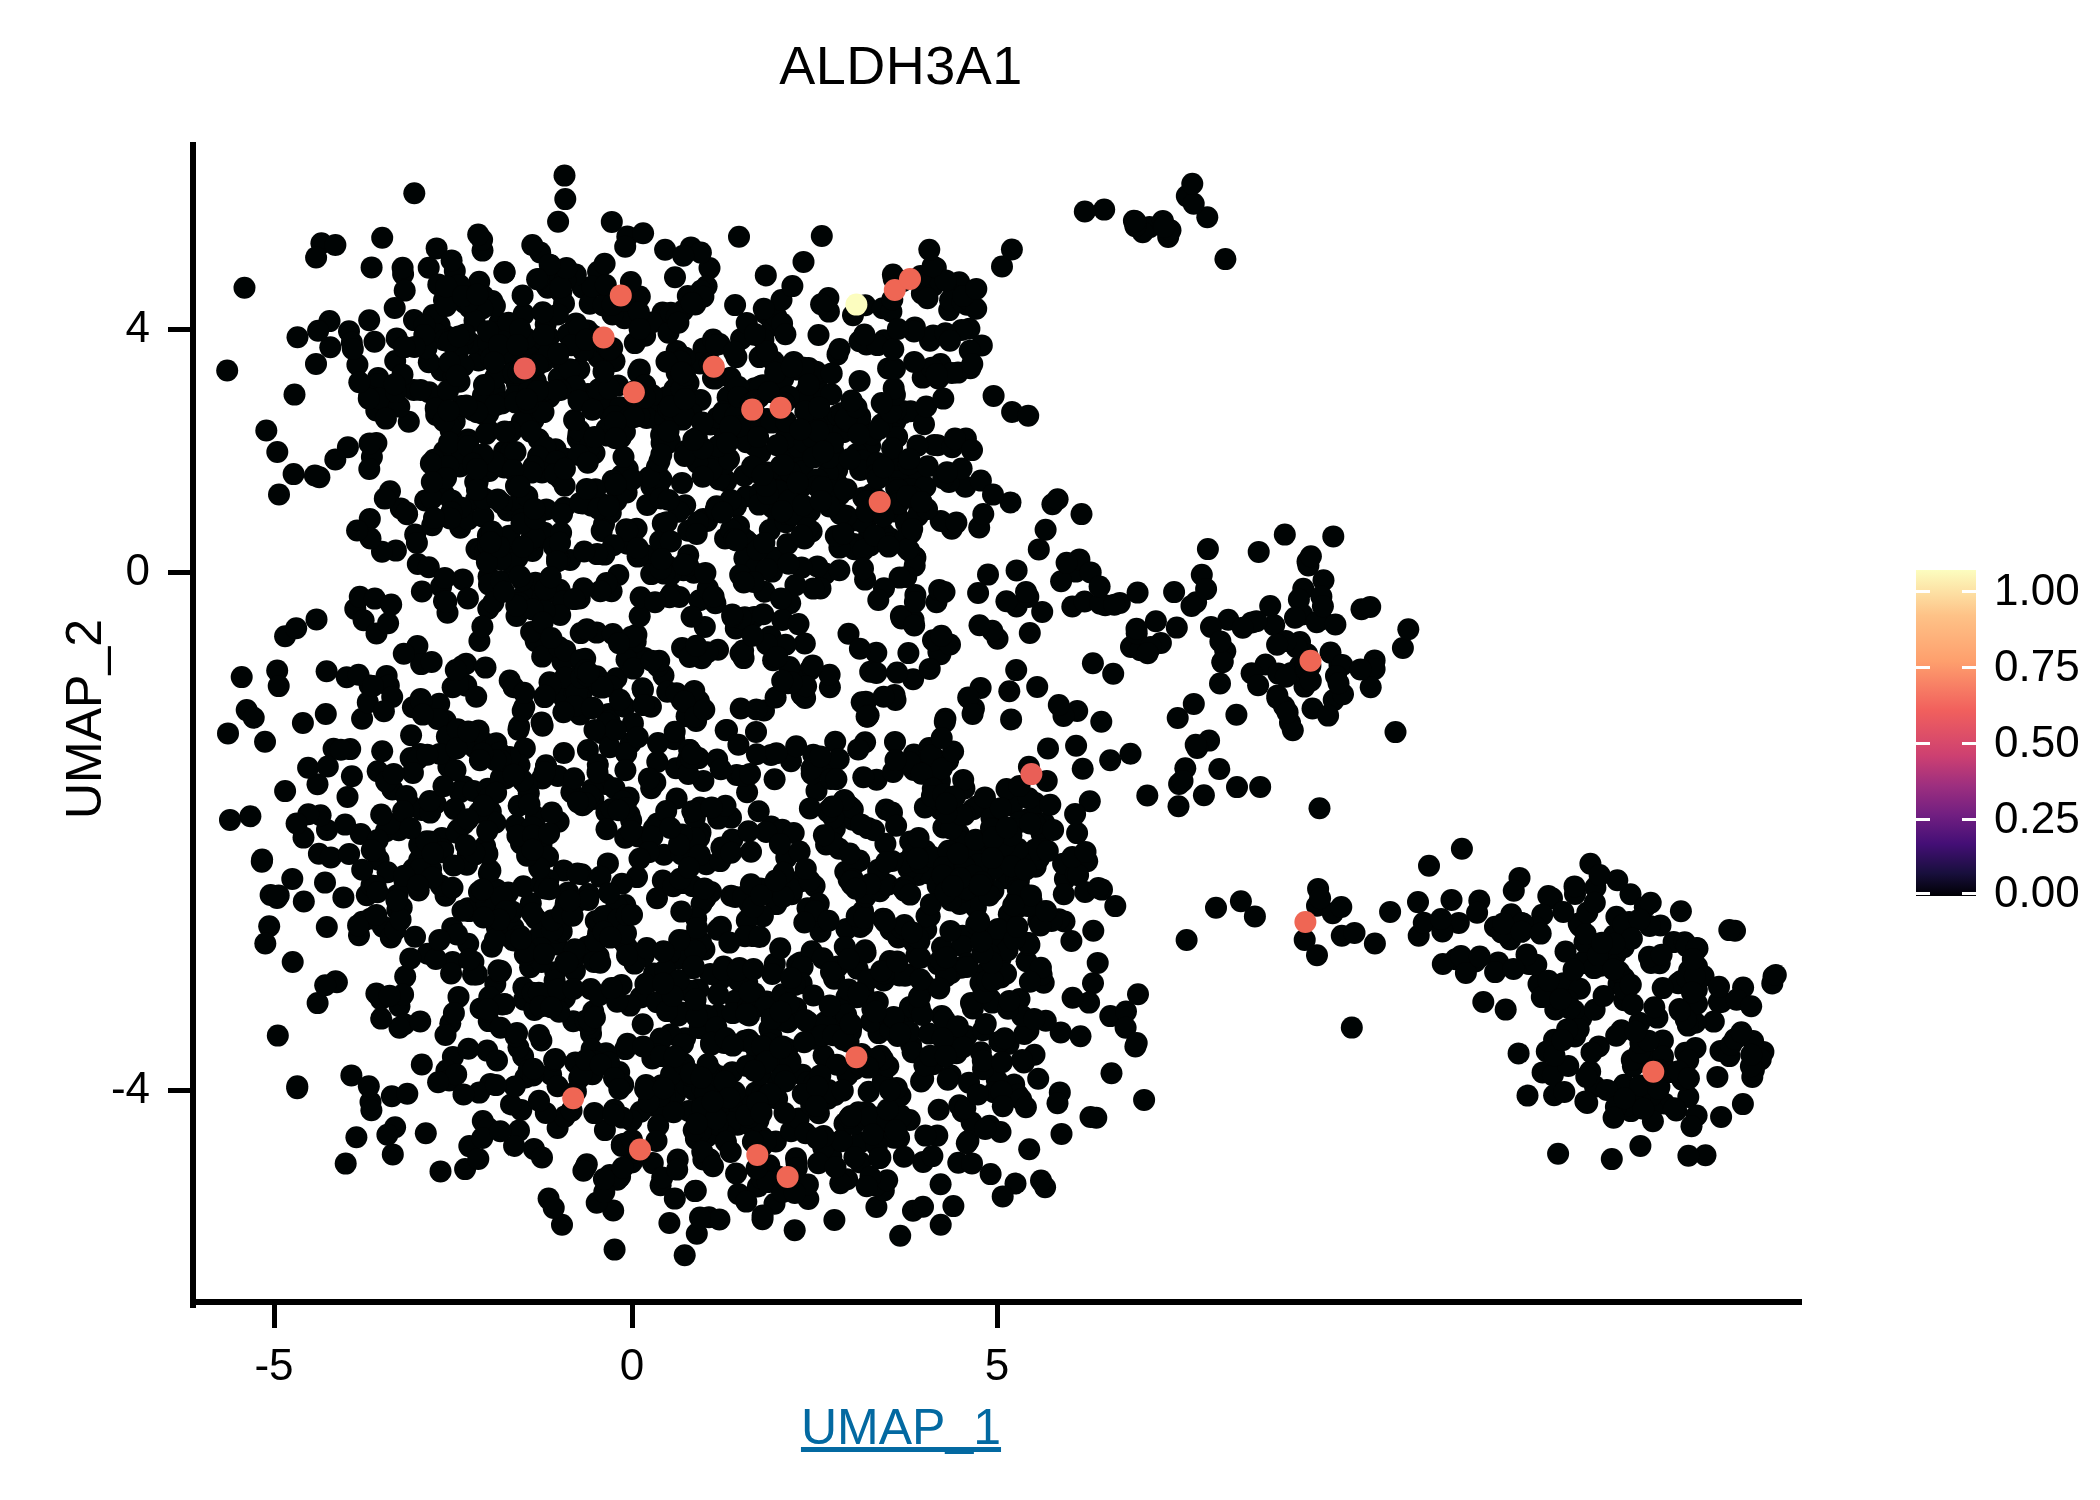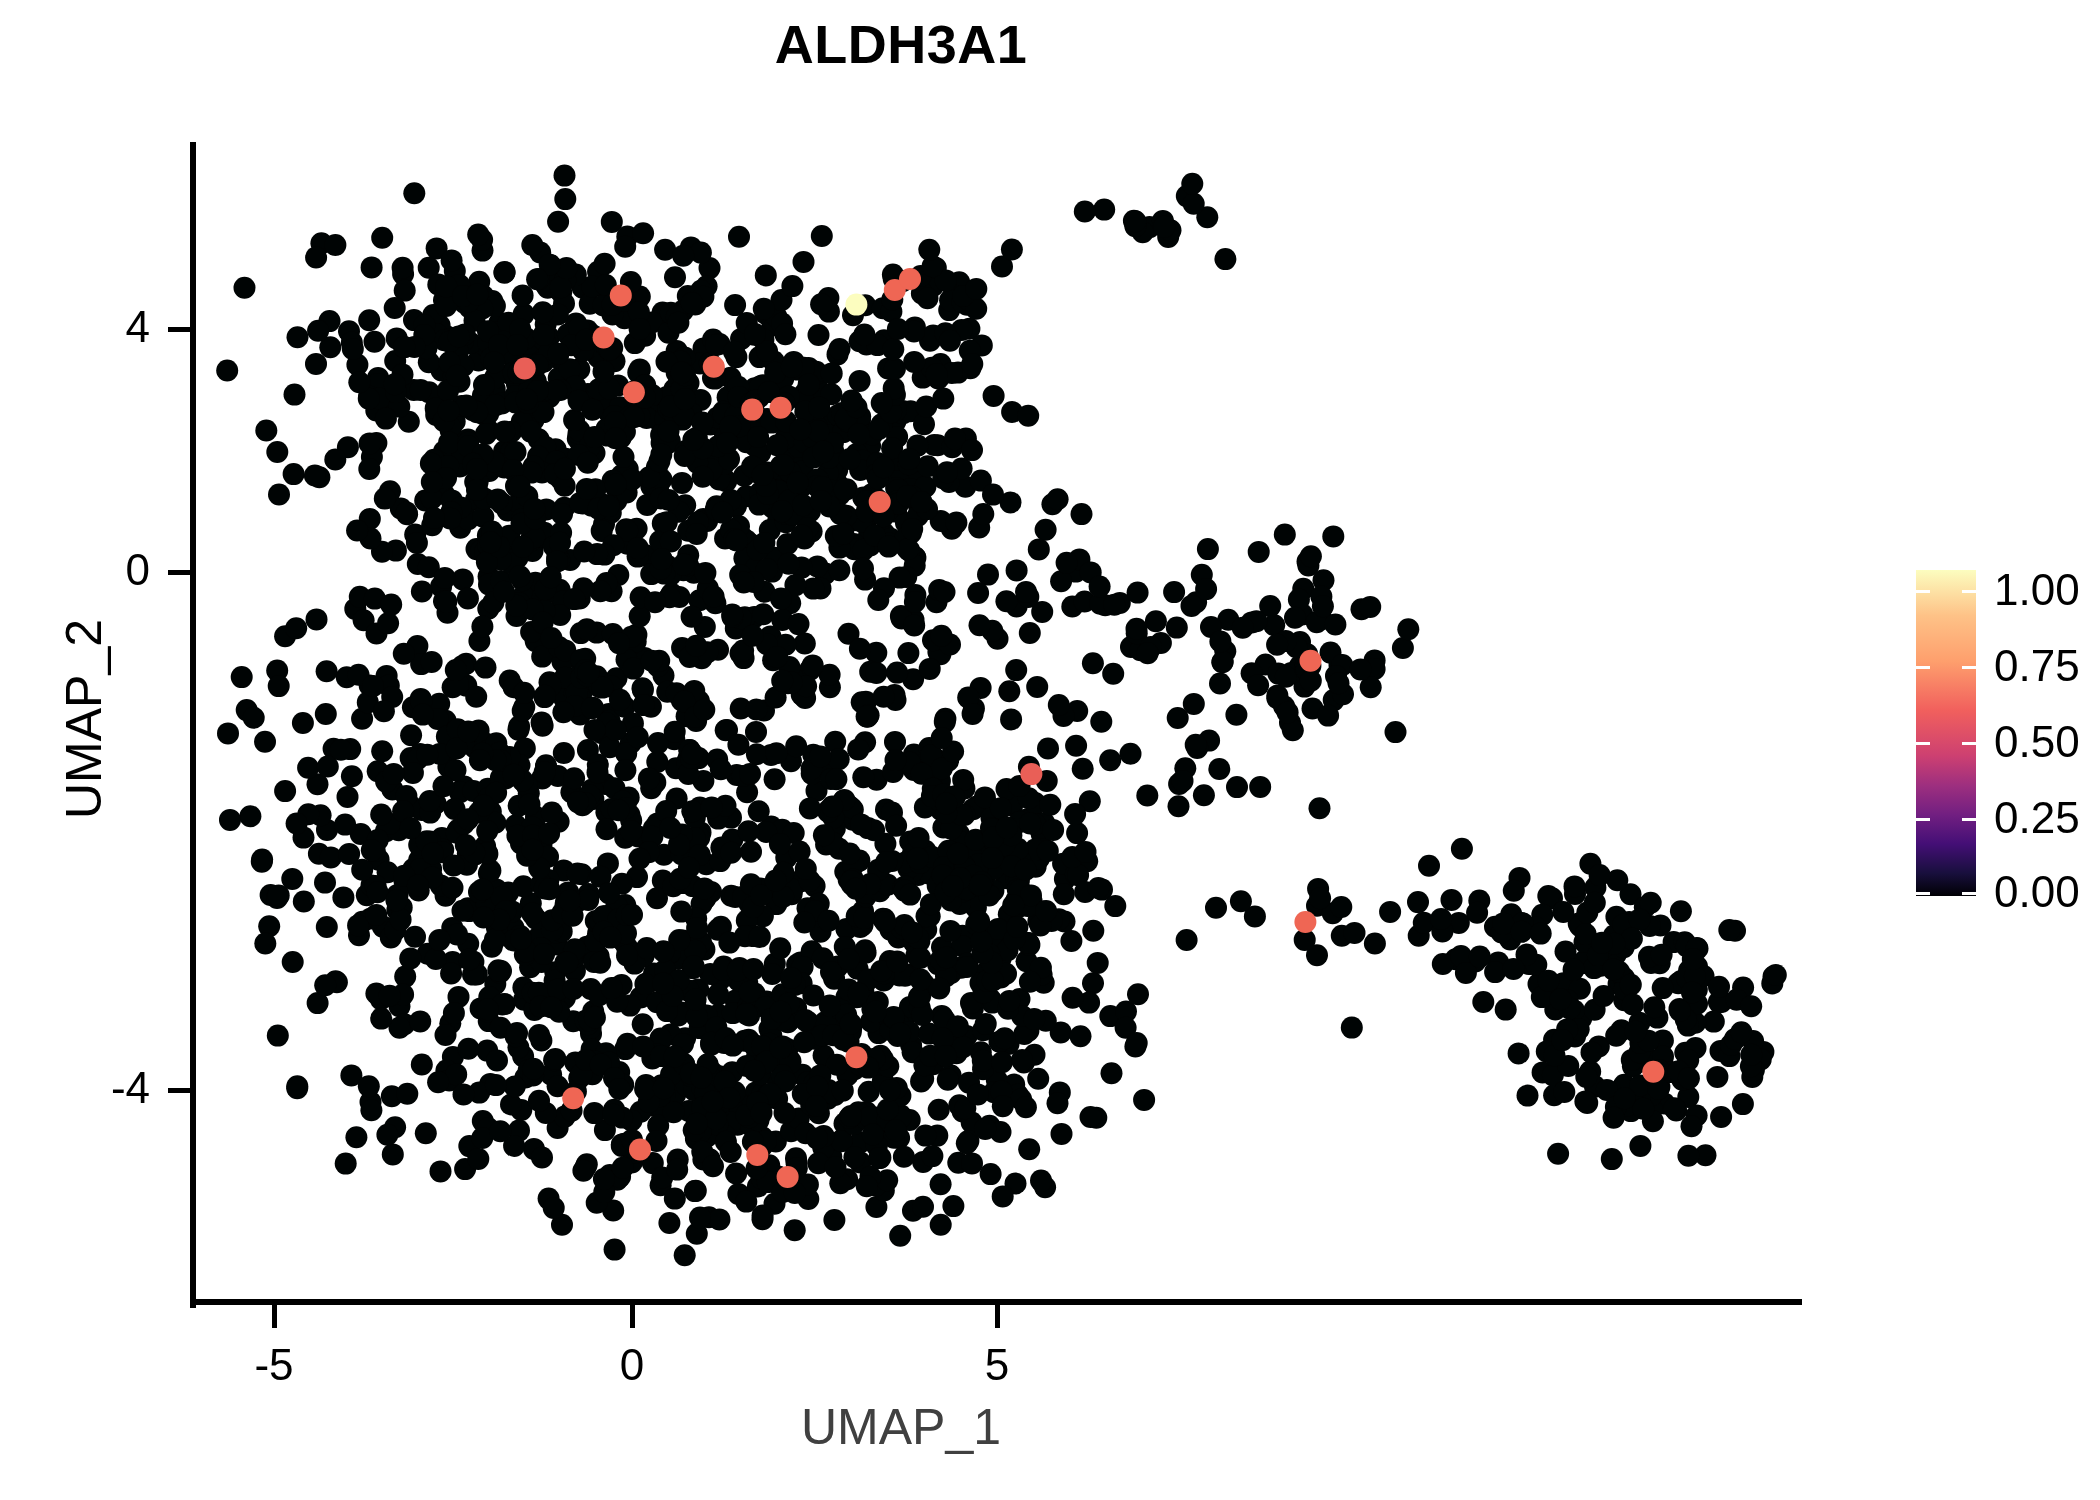--- a/index.html
+++ b/index.html
@@ -18,25 +18,25 @@
     position: relative;
     width: 2100px;
     height: 1500px;
     background: #ffffff;
   }
 
   
   #plot-title {
     position: absolute;
     left: 0;
-    top: 12px;
+    top: 33px;
     width: 1802px;
     text-align: center;
     font-size: 54px;
-    font-weight: bold;
+    font-weight: normal;
     color: #000000;
     letter-spacing: 0.5px;
     line-height: 64px;
   }
 
   
   #panel {
     position: absolute;
     left: 194px;
     top: 142px;
@@ -106,22 +106,23 @@
   }
 
   
   #x-axis-title {
     position: absolute;
     left: 0;
     top: 1398px;
     width: 1802px;
     text-align: center;
     font-size: 50px;
-    color: #404040;
+    color: #0369a1;
     line-height: 58px;
+    text-decoration: underline;
   }
   #y-axis-title {
     position: absolute;
     left: -236px;
     top: 690px;
     width: 640px;
     text-align: center;
     font-size: 50px;
     color: #000000;
     line-height: 58px;

